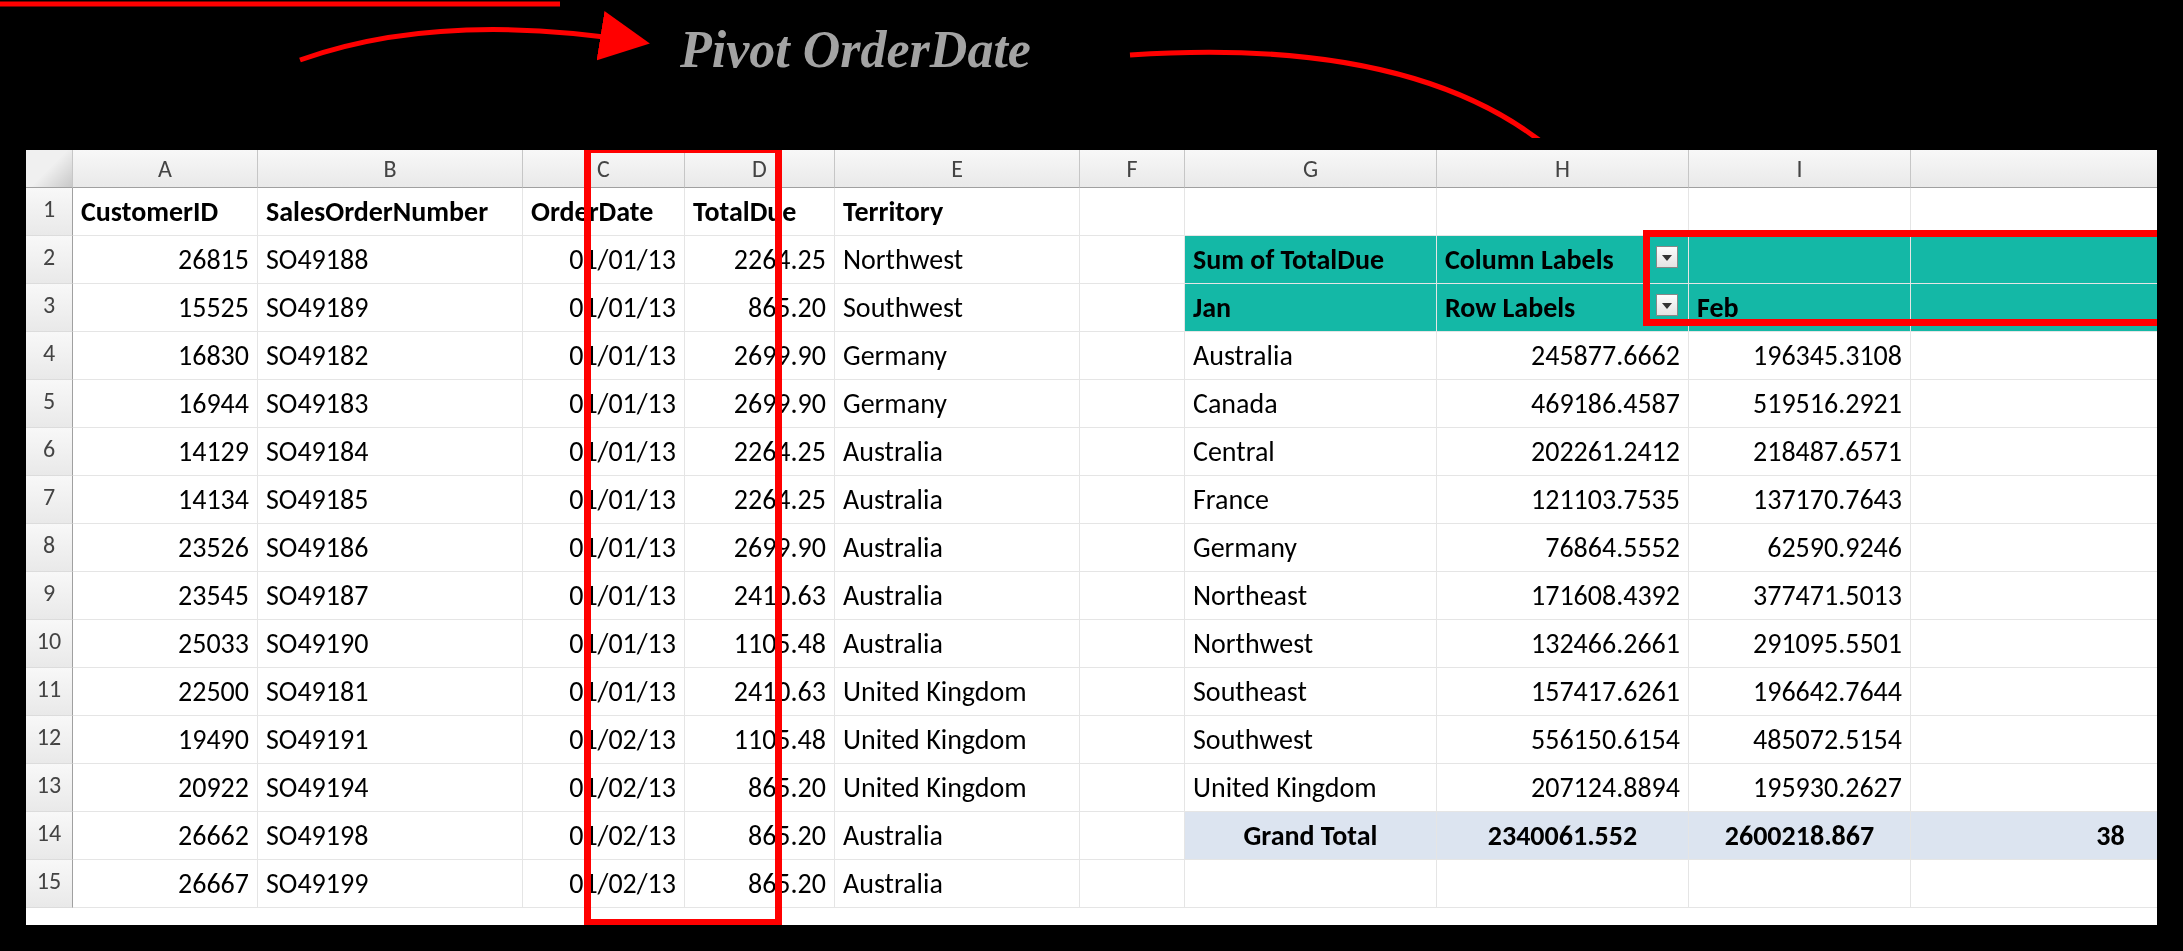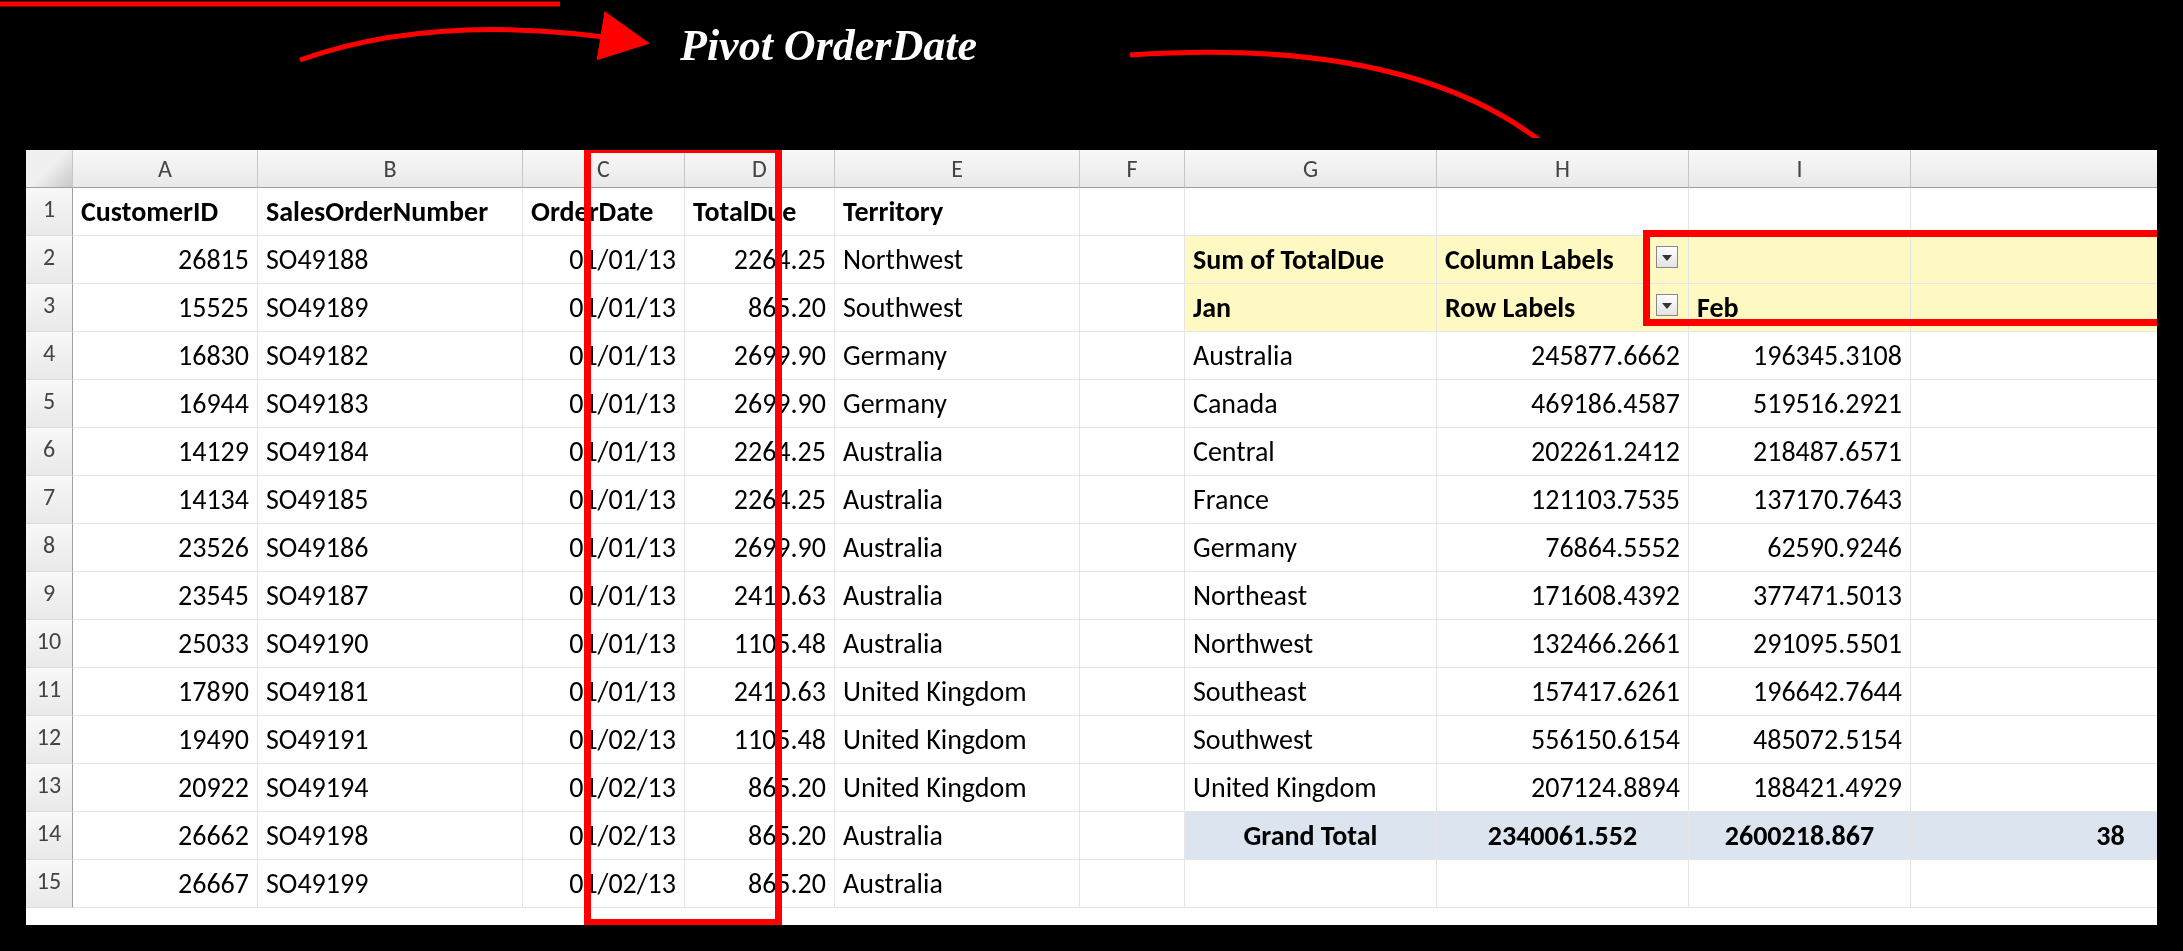--- a/index.html
+++ b/index.html
@@ -17,23 +17,23 @@
     position: absolute;
     top: 0; left: 0; right: 0;
     height: 60px;
     background: #000;
   }
   .annotation {
     position: absolute;
     top: 20px;
     left: 680px;
     font-family: 'Comic Sans MS', cursive;
-    font-size: 44px;
+    font-size: 52px;
     font-style: italic;
-    color: #ffffff;
+    color: #a3a3a3;
     font-weight: bold;
   }
   .arrow-svg {
     position: absolute;
     top: 0;
     left: 0;
     pointer-events: none;
   }
   .sheet-frame {
     position: absolute;
@@ -76,21 +76,21 @@
   .cell {
     border-right: 1px solid #e5e5e5;
     border-bottom: 1px solid #e5e5e5;
     padding: 6px 8px;
     white-space: nowrap;
     overflow: hidden;
   }
   .bold { font-weight: bold; }
   .right { text-align: right; }
   .pivot-hdr {
-    background: #fef9c3;
+    background: #14b8a6;
   }
   .pivot-total {
     background: #dce4f0;
     font-weight: bold;
     text-align: center;
   }
   .dropdown-btn {
     display: inline-block;
     float: right;
     width: 22px;
@@ -253,21 +253,21 @@
       <div class="cell">SO49190</div>
       <div class="cell right">01/01/13</div>
       <div class="cell right">1105.48</div>
       <div class="cell">Australia</div>
       <div class="cell"></div>
       <div class="cell">Northwest</div>
       <div class="cell right">132466.2661</div>
       <div class="cell right">291095.5501</div>
       <div class="cell right">61</div>
       <div class="rowhdr">11</div>
-      <div class="cell right">17890</div>
+      <div class="cell right">22500</div>
       <div class="cell">SO49181</div>
       <div class="cell right">01/01/13</div>
       <div class="cell right">2410.63</div>
       <div class="cell">United Kingdom</div>
       <div class="cell"></div>
       <div class="cell">Southeast</div>
       <div class="cell right">157417.6261</div>
       <div class="cell right">196642.7644</div>
       <div class="cell right">24</div>
       <div class="rowhdr">12</div>
@@ -283,21 +283,21 @@
       <div class="cell right">95</div>
       <div class="rowhdr">13</div>
       <div class="cell right">20922</div>
       <div class="cell">SO49194</div>
       <div class="cell right">01/02/13</div>
       <div class="cell right">865.20</div>
       <div class="cell">United Kingdom</div>
       <div class="cell"></div>
       <div class="cell">United Kingdom</div>
       <div class="cell right">207124.8894</div>
-      <div class="cell right">188421.4929</div>
+      <div class="cell right">195930.2627</div>
       <div class="cell right">18</div>
       <div class="rowhdr">14</div>
       <div class="cell right">26662</div>
       <div class="cell">SO49198</div>
       <div class="cell right">01/02/13</div>
       <div class="cell right">865.20</div>
       <div class="cell">Australia</div>
       <div class="cell"></div>
       <div class="cell pivot-total">Grand Total</div>
       <div class="cell right pivot-total">2340061.552</div>

